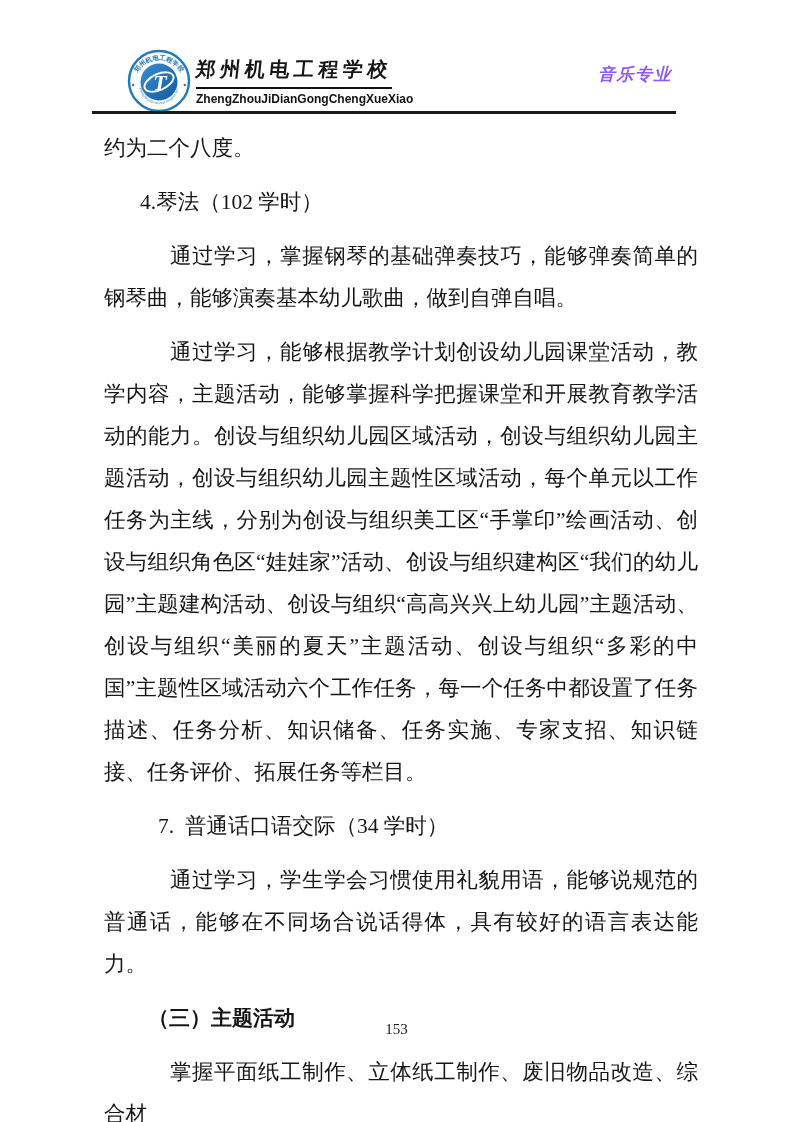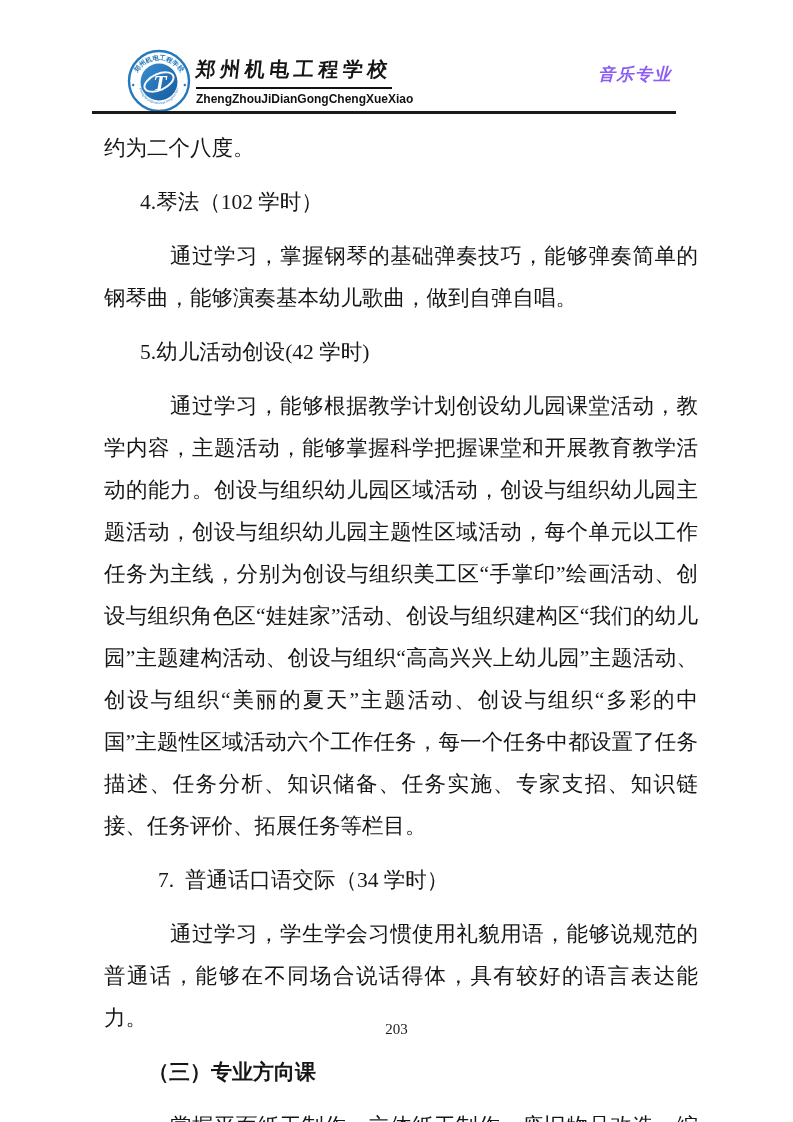--- a/index.html
+++ b/index.html
@@ -108,23 +108,22 @@
   </div>
 
   <div class="major-label">音乐专业</div>
 
   <div class="hdr-rule"></div>
 
   <div class="body-text">
     <p class="cont">约为二个八度。</p>
     <p class="item">4.琴法（102 学时）</p>
     <p class="para">通过学习，掌握钢琴的基础弹奏技巧，能够弹奏简单的钢琴曲，能够演奏基本幼儿歌曲，做到自弹自唱。</p>
-    <p class="item">5.幼儿活动创设(42 学时)</p>
     <p class="para">通过学习，能够根据教学计划创设幼儿园课堂活动，教学内容，主题活动，能够掌握科学把握课堂和开展教育教学活动的能力。创设与组织幼儿园区域活动，创设与组织幼儿园主题活动，创设与组织幼儿园主题性区域活动，每个单元以工作任务为主线，分别为创设与组织美工区“手掌印”绘画活动、创设与组织角色区“娃娃家”活动、创设与组织建构区“我们的幼儿园”主题建构活动、创设与组织“高高兴兴上幼儿园”主题活动、创设与组织“美丽的夏天”主题活动、创设与组织“多彩的中国”主题性区域活动六个工作任务，每一个任务中都设置了任务描述、任务分析、知识储备、任务实施、专家支招、知识链接、任务评价、拓展任务等栏目。</p>
     <p class="item item-6">7.  普通话口语交际（34 学时）</p>
     <p class="para">通过学习，学生学会习惯使用礼貌用语，能够说规范的普通话，能够在不同场合说话得体，具有较好的语言表达能力。</p>
-    <p class="section-head">（三）专业方向课</p>
+    <p class="section-head">（三）主题活动</p>
     <p class="para">掌握平面纸工制作、立体纸工制作、废旧物品改造、综合材</p>
   </div>
 
-  <div class="footer">203</div>
+  <div class="footer">153</div>
 
 </div>
 
 </body></html>

